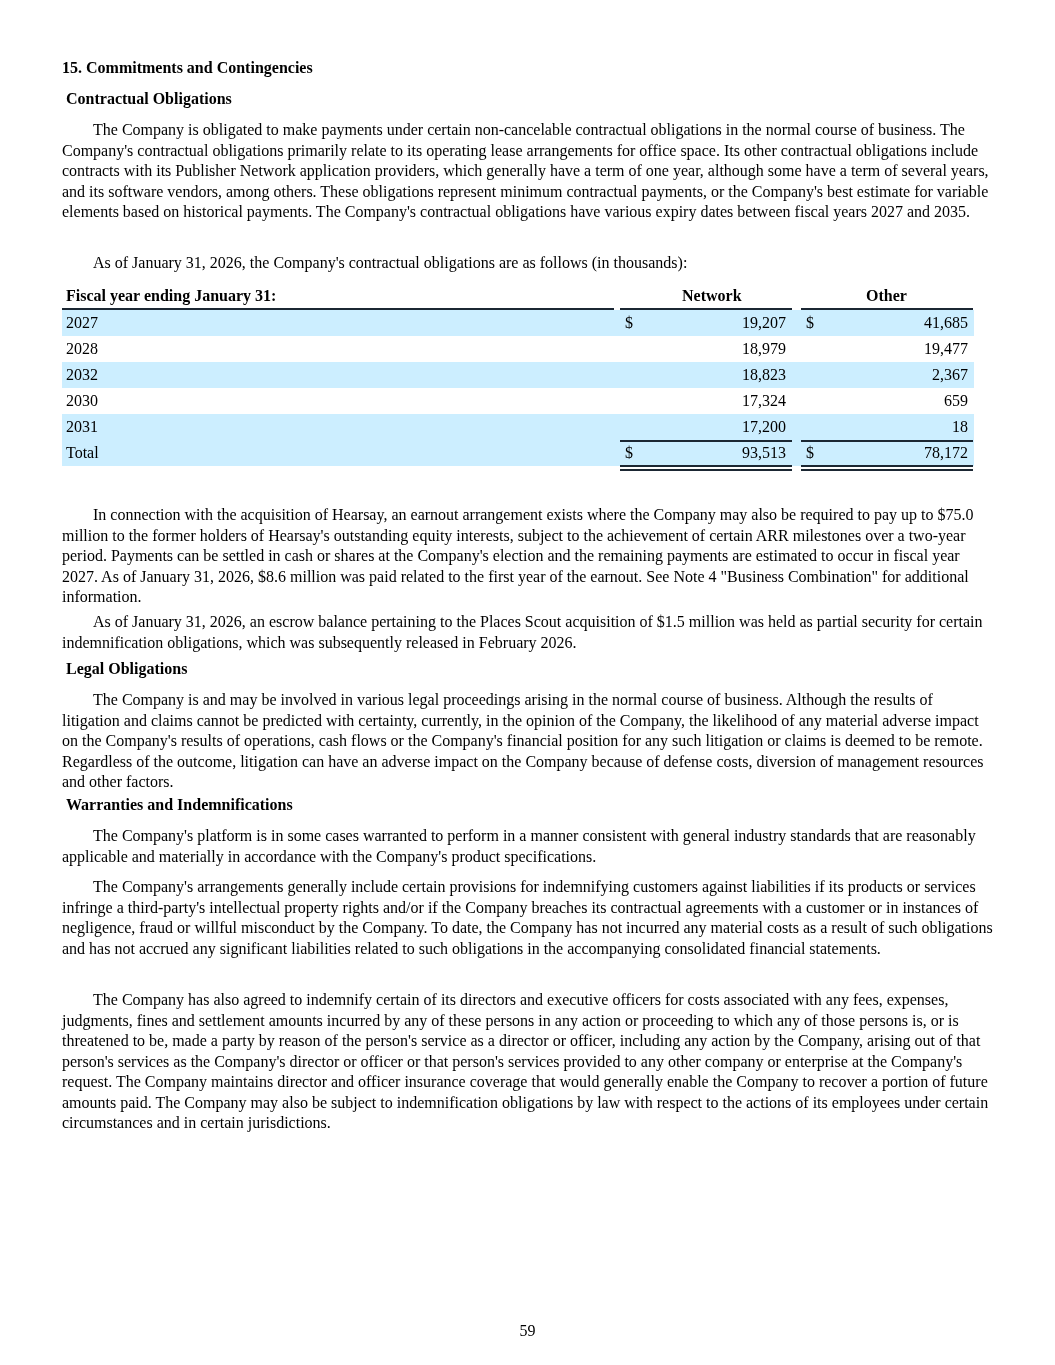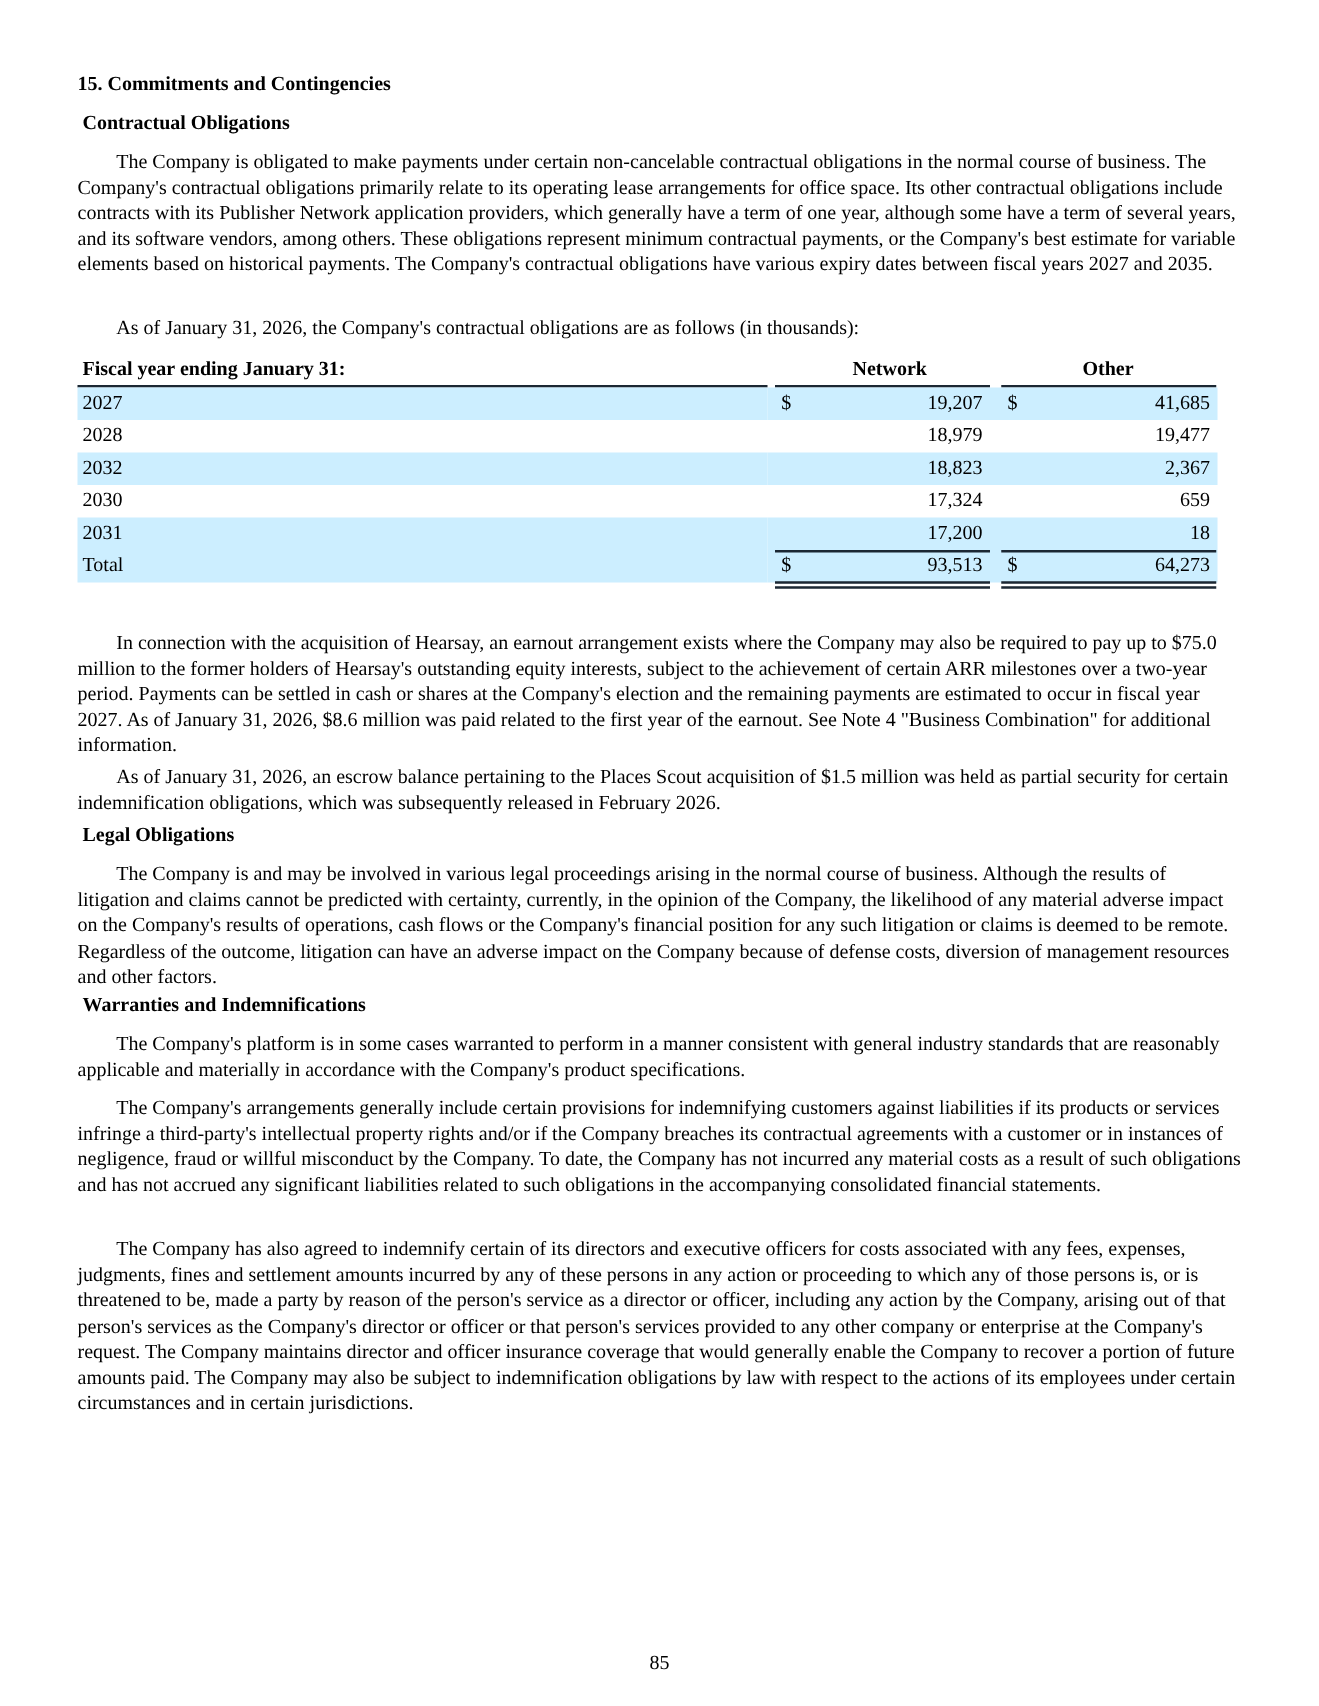--- a/index.html
+++ b/index.html
@@ -108,21 +108,21 @@
     </div>
     <div class="trow shade">
       <div class="cellbg c0" style="background: rgb(204, 238, 255);"></div>
         <div class="cellbg c1" style="background: rgb(204, 238, 255);"></div>
       <div class="rule r-tot1"></div>
       <div class="rule r-tot2"></div>
       <span class="txt lbl">Total</span>
       <span class="txt dl1">$</span>
       <span class="txt v1">93,513</span>
       <span class="txt dl2">$</span>
-      <span class="txt v2">64,273</span>
+      <span class="txt v2">78,172</span>
       <div class="rule r-dbl1a"></div>
       <div class="rule r-dbl1b"></div>
       <div class="rule r-dbl2a"></div>
       <div class="rule r-dbl2b"></div>
     </div>
   </div>
 
   <p class="para" style="top:447px">In connection with the acquisition of Hearsay, an earnout arrangement exists where the Company may also be required to pay up to $75.0 million to the former holders of Hearsay's outstanding equity interests, subject to the achievement of certain ARR milestones over a two-year period. Payments can be settled in cash or shares at the Company's election and the remaining payments are estimated to occur in fiscal year 2027. As of January 31, 2026, $8.6 million was paid related to the first year of the earnout. See Note 4 "Business Combination" for additional information.</p>
 
   <p class="para" style="top:554px">As of January 31, 2026, an escrow balance pertaining to the Places Scout acquisition of $1.5 million was held as partial security for certain indemnification obligations, which was subsequently released in February 2026.</p>
@@ -133,13 +133,13 @@
 
   <div class="subhead" style="top:737px">Warranties and Indemnifications</div>
 
   <p class="para" style="top:768px">The Company's platform is in some cases warranted to perform in a manner consistent with general industry standards that are reasonably applicable and materially in accordance with the Company's product specifications.</p>
 
   <p class="para" style="top:819px">The Company's arrangements generally include certain provisions for indemnifying customers against liabilities if its products or services infringe a third-party's intellectual property rights and/or if the Company breaches its contractual agreements with a customer or in instances of negligence, fraud or willful misconduct by the Company. To date, the Company has not incurred any material costs as a result of such obligations and has not accrued any significant liabilities related to such obligations in the accompanying consolidated financial statements.</p>
 
   <p class="para" style="top:932px">The Company has also agreed to indemnify certain of its directors and executive officers for costs associated with any fees, expenses, judgments, fines and settlement amounts incurred by any of these persons in any action or proceeding to which any of those persons is, or is threatened to be, made a party by reason of the person's service as a director or officer, including any action by the Company, arising out of that person's services as the Company's director or officer or that person's services provided to any other company or enterprise at the Company's request. The Company maintains director and officer insurance coverage that would generally enable the Company to recover a portion of future amounts paid. The Company may also be subject to indemnification obligations by law with respect to the actions of its employees under certain circumstances and in certain jurisdictions.</p>
 </div>
 
-<div class="pagenum">85</div>
+<div class="pagenum">59</div>
 
 </body></html>

